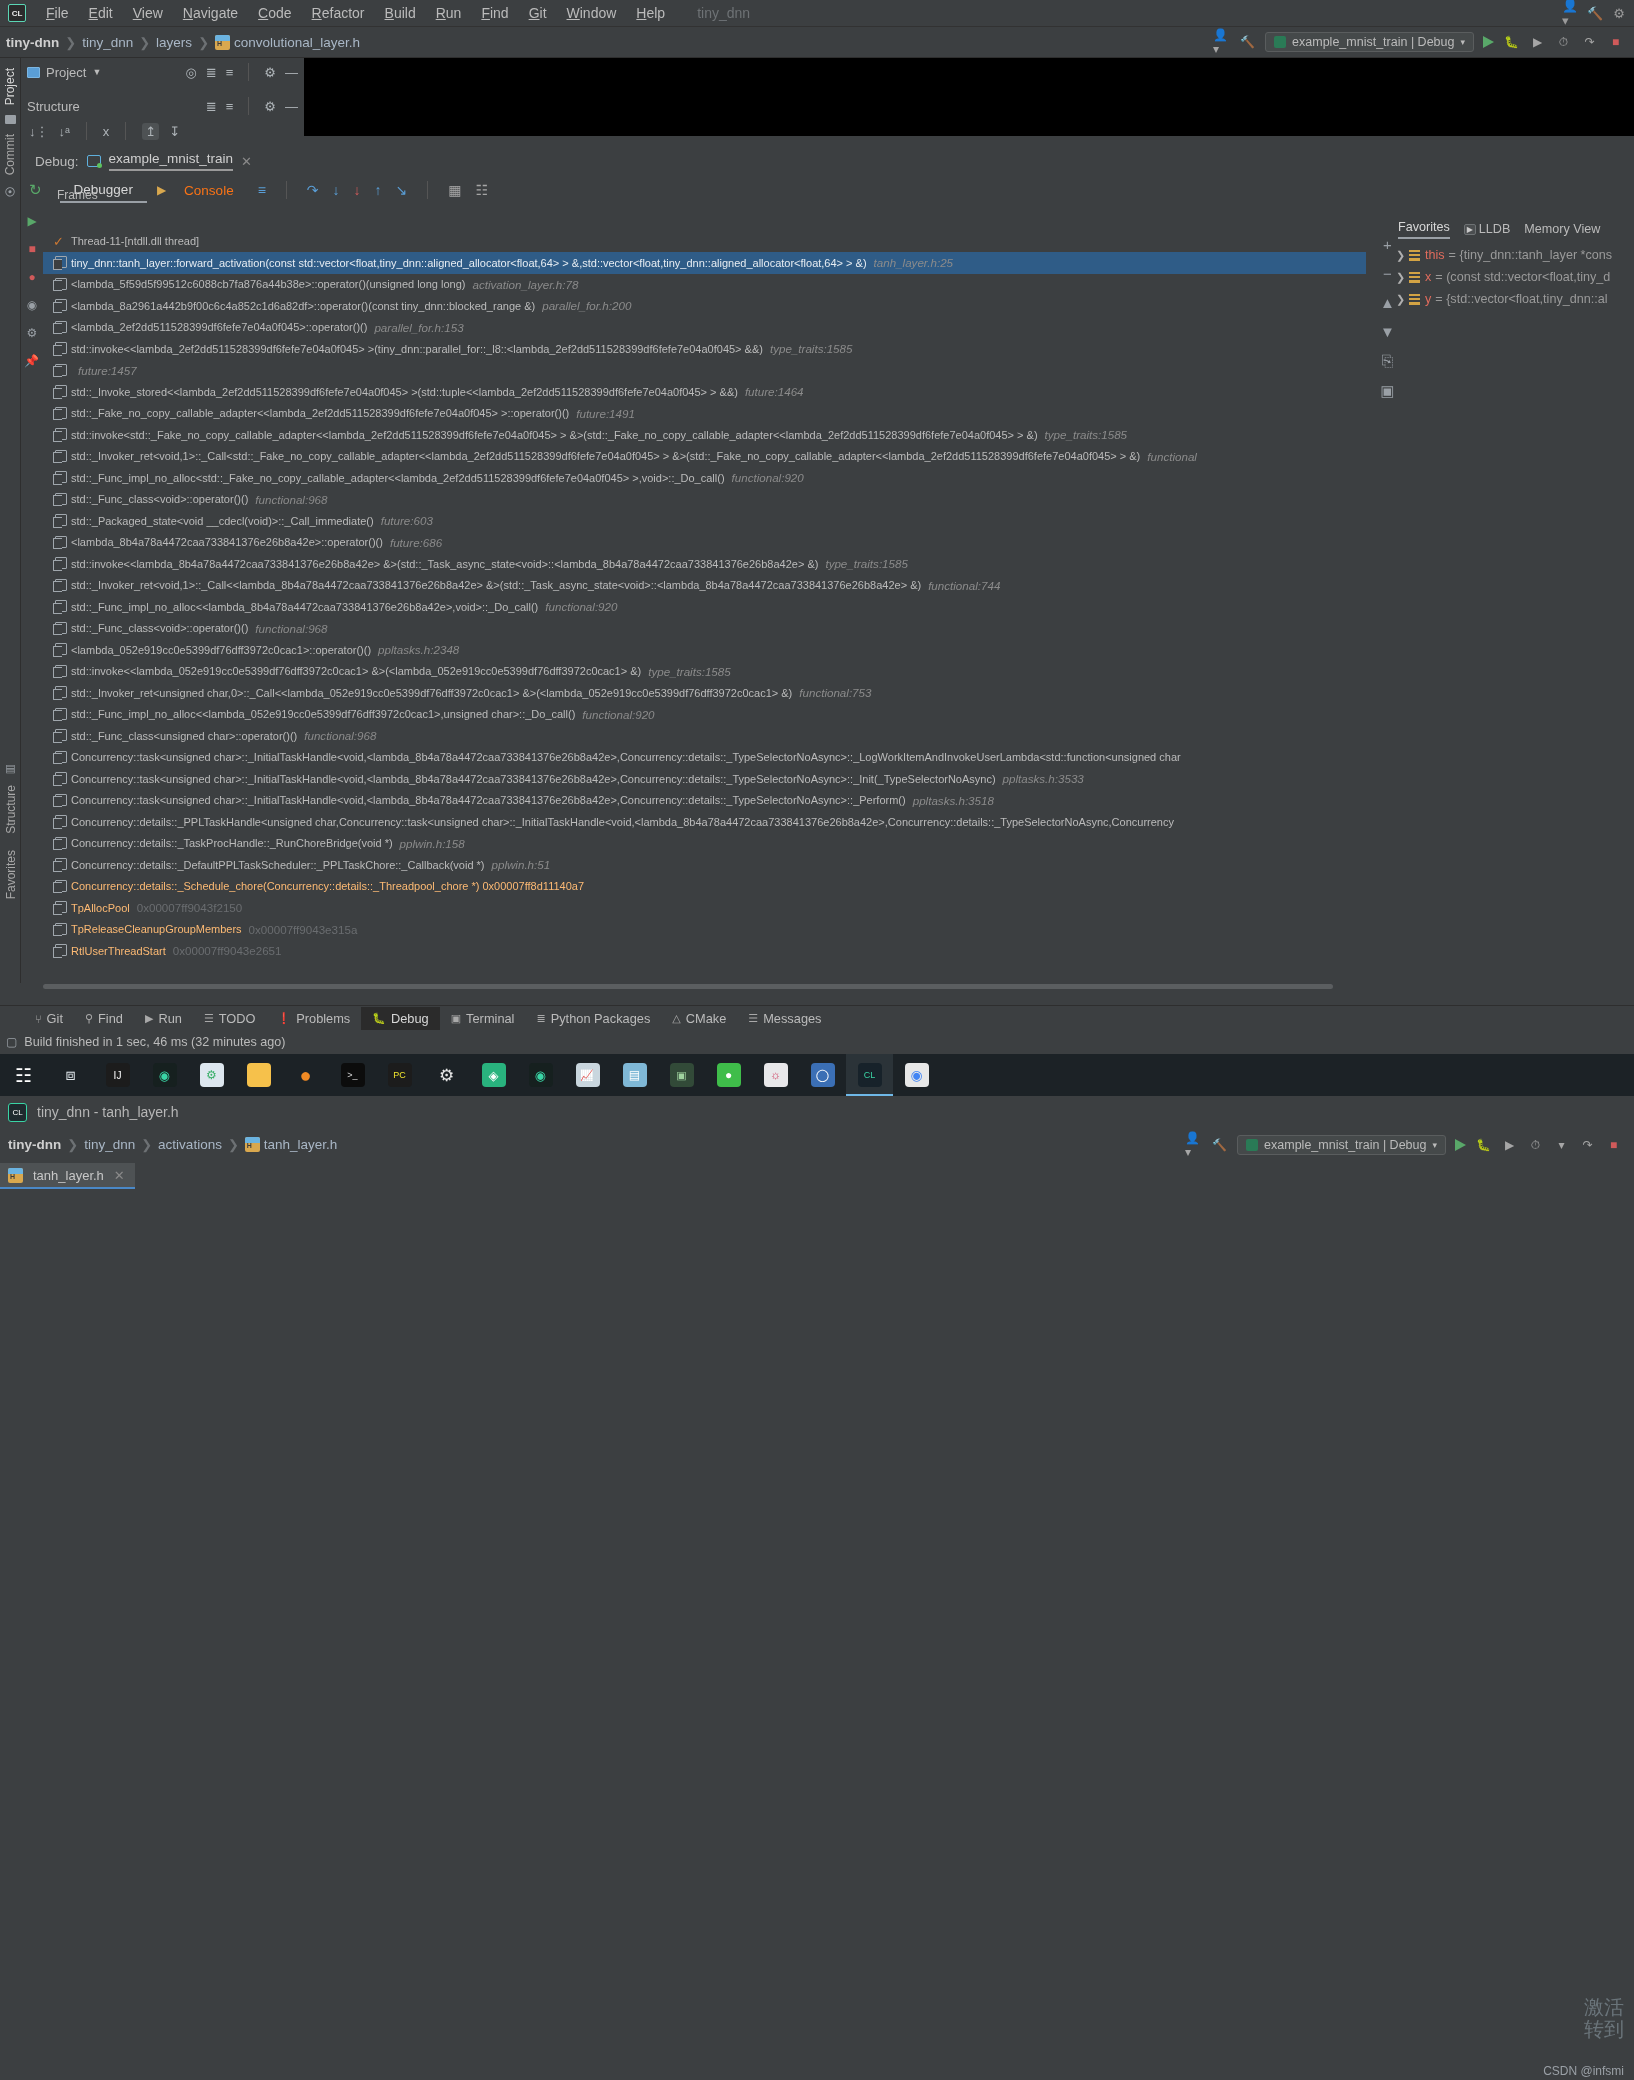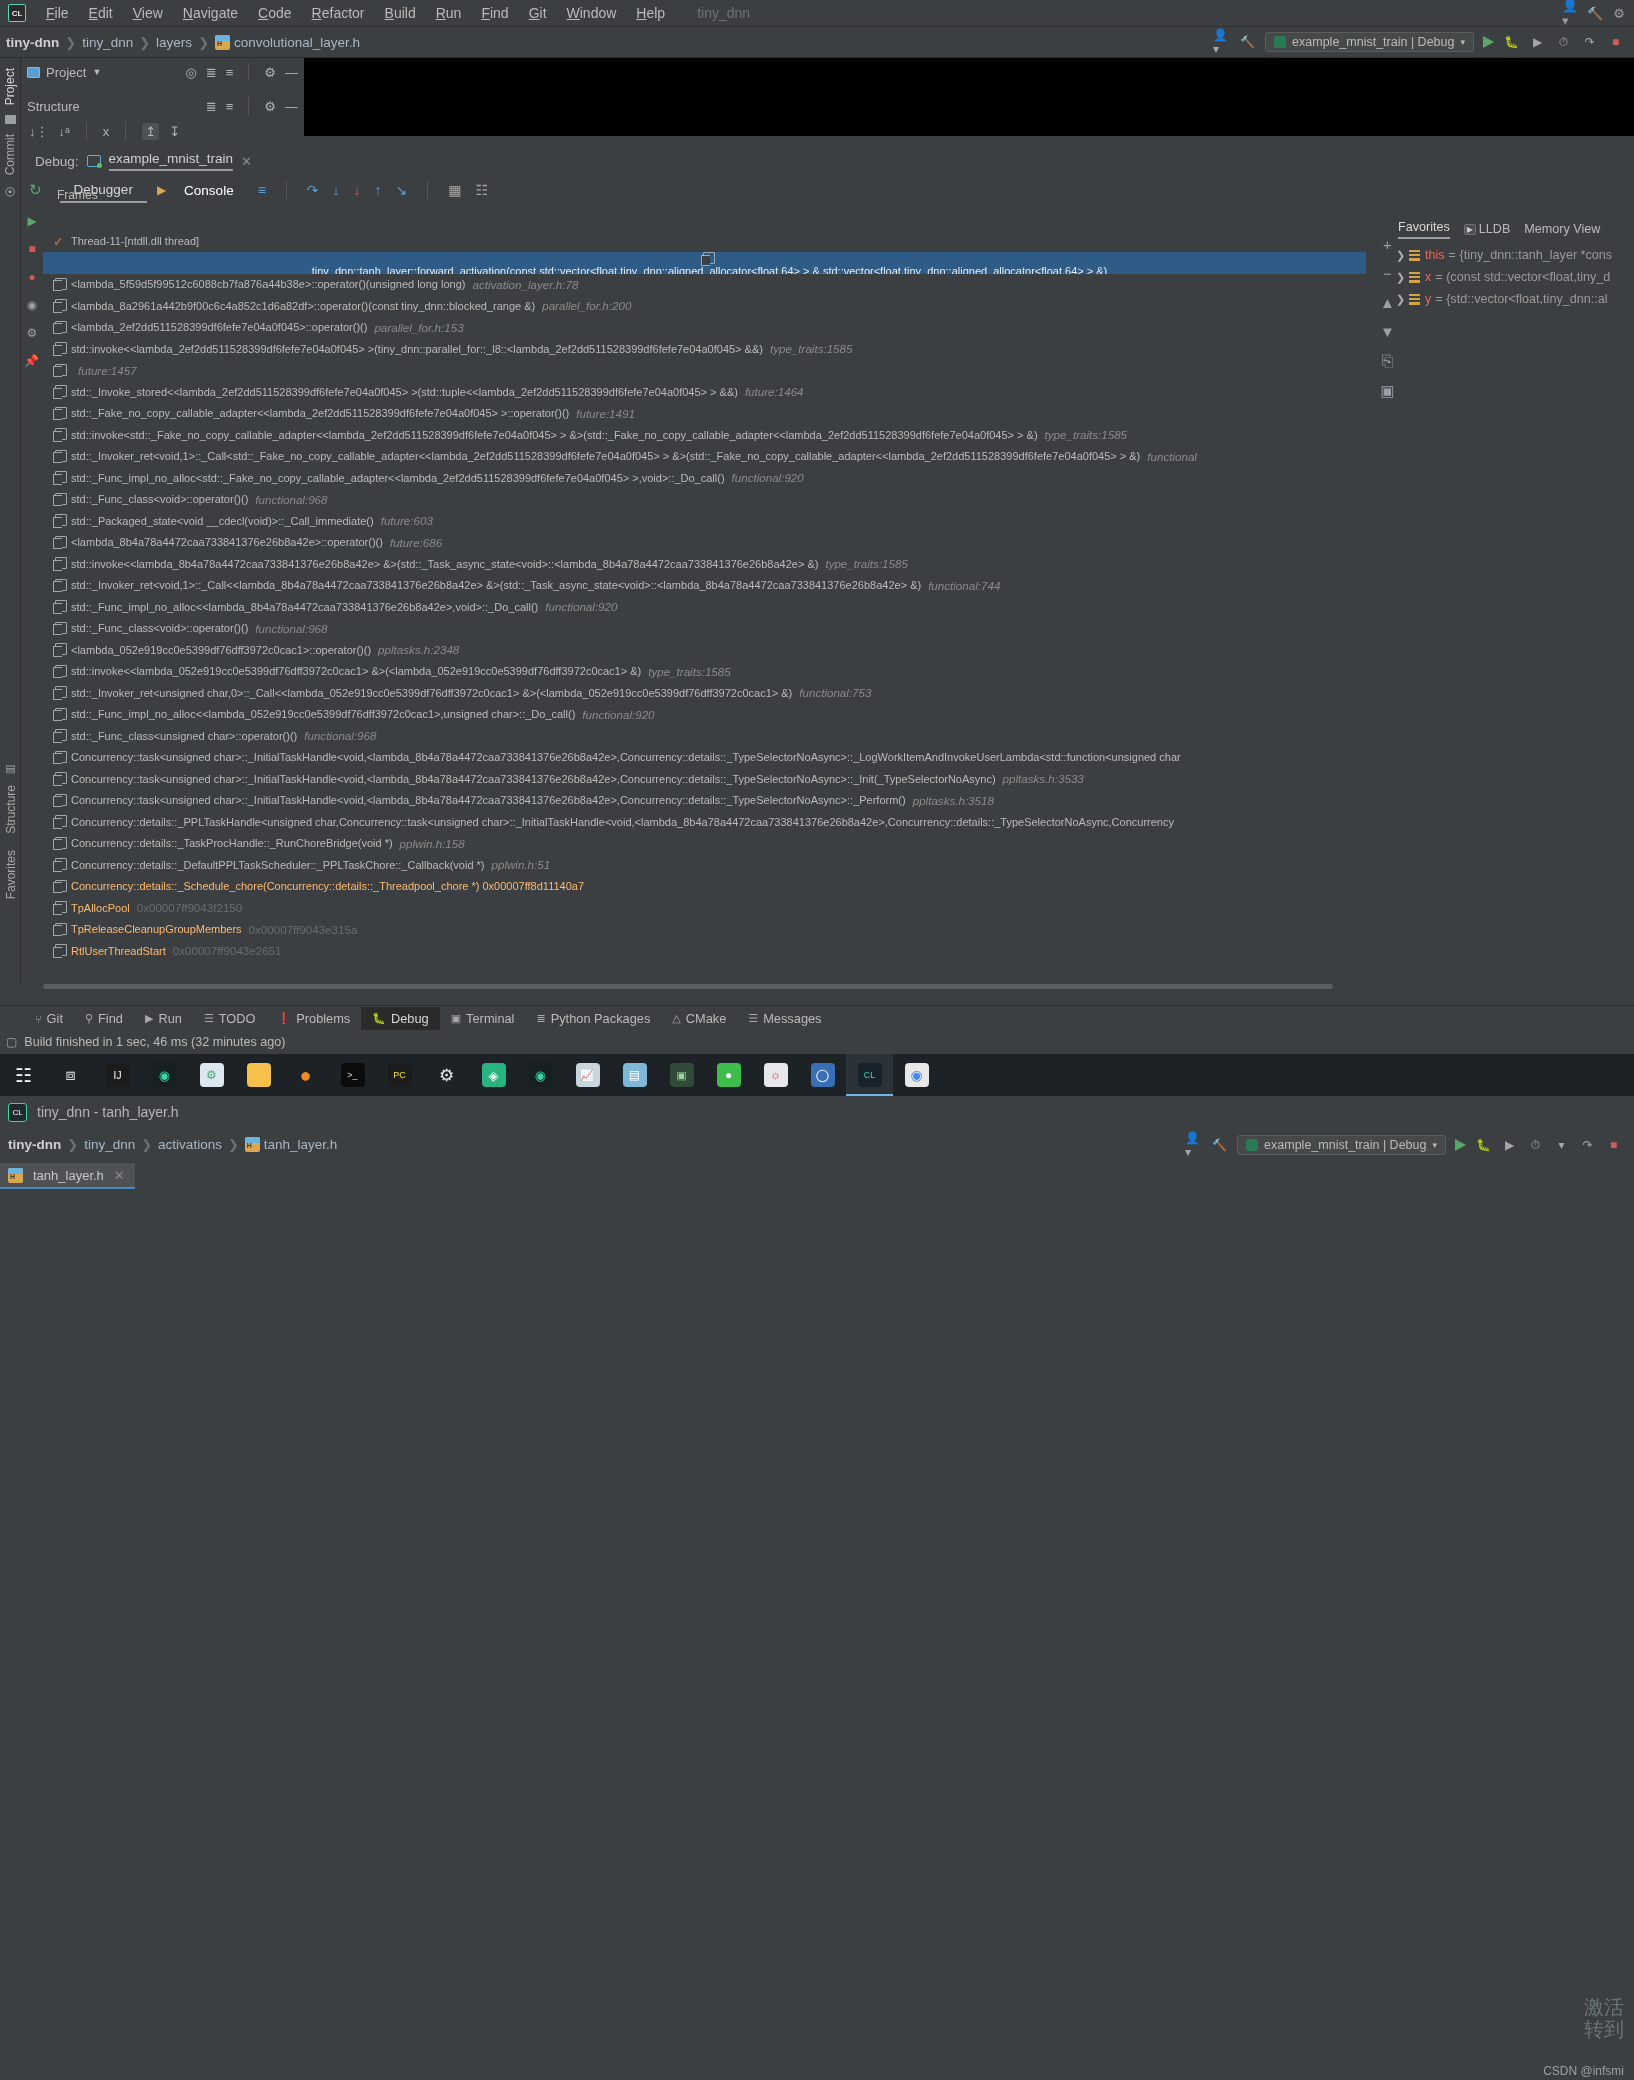--- a/index.html
+++ b/index.html
@@ -54,34 +54,34 @@
   .blackzone { position:absolute; left:304px; top:58px; width:1330px; height:78px; background:#000; }
 
   
   .dbg-head { position:absolute; left:21px; top:148px; width:1613px; height:26px; background:#3c3f41; display:flex; align-items:center; padding-left:14px; gap:8px;}
   .dbg-head .lbl { color:#bbbbbb; font-size:13.5px;}
   .dbg-tabname { color:#d0d0d0; font-size:13.5px; border-bottom:2px solid #9a9a9a; padding-bottom:3px;}
   .sessicon { width:14px;height:12px; border:1.6px solid #5fb0dd; border-radius:2px; position:relative; display:inline-block; vertical-align:-1px;}
   .sessicon:after{content:"";position:absolute;right:-2px;bottom:-2px;width:5px;height:5px;border-radius:50%;background:#5ec15e;}
 
   .dbg-toolbar { position:absolute; left:21px; top:176px; width:1613px; height:28px; background:#3c3f41; display:flex; align-items:center; padding-left:8px; gap:0;}
-  .dtab { color:#ffffff; font-size:13.5px; padding:4px 14px;}
+  .dtab { color:#f97316; font-size:13.5px; padding:4px 14px;}
   .dtab.active { color:#d8d8d8; border-bottom:2px solid #9aa0a6; }
   .dt-icos { display:flex; align-items:center; gap:14px; margin-left:10px;}
   .sep-v { width:1px; height:18px; background:#555; margin:0 6px;}
 
   
   .dbg-gutter { position:absolute; left:21px; top:204px; width:22px; height:780px; background:#3c3f41;}
   .dbg-gutter .gi { height:22px; display:flex;align-items:center;justify-content:center; color:#9aa0a6; font-size:12px; margin-top:6px;}
 
   
   .frames-hdr { position:absolute; left:43px; top:188px; width:1323px; height:22px; color:#bbbbbb; font-size:12px; padding-left:14px; }
   .frames-list { position:absolute; left:43px; top:230px; width:1323px; height:752px; overflow:hidden; background:#3c3f41;}
   .frame-row { height:21.5px; display:flex; align-items:center; padding-left:10px; white-space:nowrap; overflow:hidden;}
-  .frame-row.sel { background:#2f5c87;flex-direction:column; }
+  .frame-row.sel { background:#2f5c87; }
   .fr-ico { width:13px;height:13px; margin-right:5px; flex:none; position:relative; }
   .fr-ico:before{content:"";position:absolute;left:2px;top:0;width:10px;height:10px;border:1.4px solid #a0a7ad;border-radius:1px;}
   .fr-ico:after{content:"";position:absolute;left:0;top:2.5px;width:8px;height:9px;border:1.4px solid #a0a7ad;border-right:none;border-radius:1px 0 0 1px;background:#3c3f41;}
   .fr-txt { color:#bbbbbb; font-size:11px; }
   .frame-row.sel .fr-txt { color:#e6ecf2; }
   .fr-loc { color:#8b8b8b; font-size:11.6px; font-style:italic; margin-left:7px;}
   .frame-row.dim .fr-txt { color:#fdba74; }
   .frame-row.dim .fr-loc { color:#6a6d70; font-style:normal; }
   .thread-row { height:22px; display:flex; align-items:center; padding-left:10px; }
   .thread-check { color:#cc7832; font-size:13px; margin-right:7px; }

